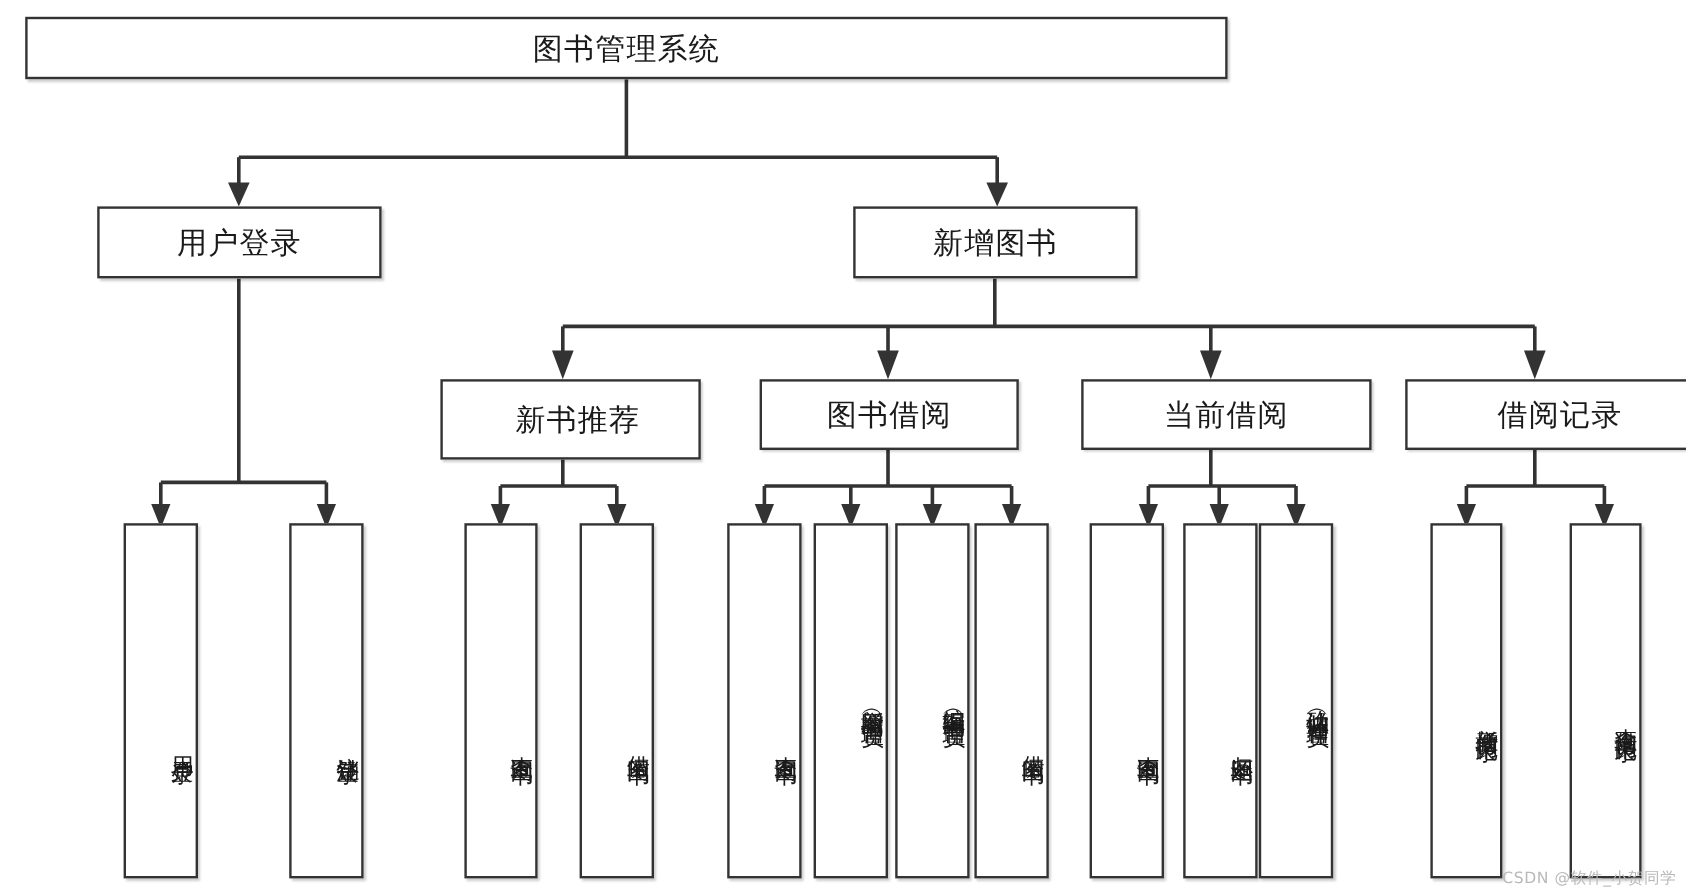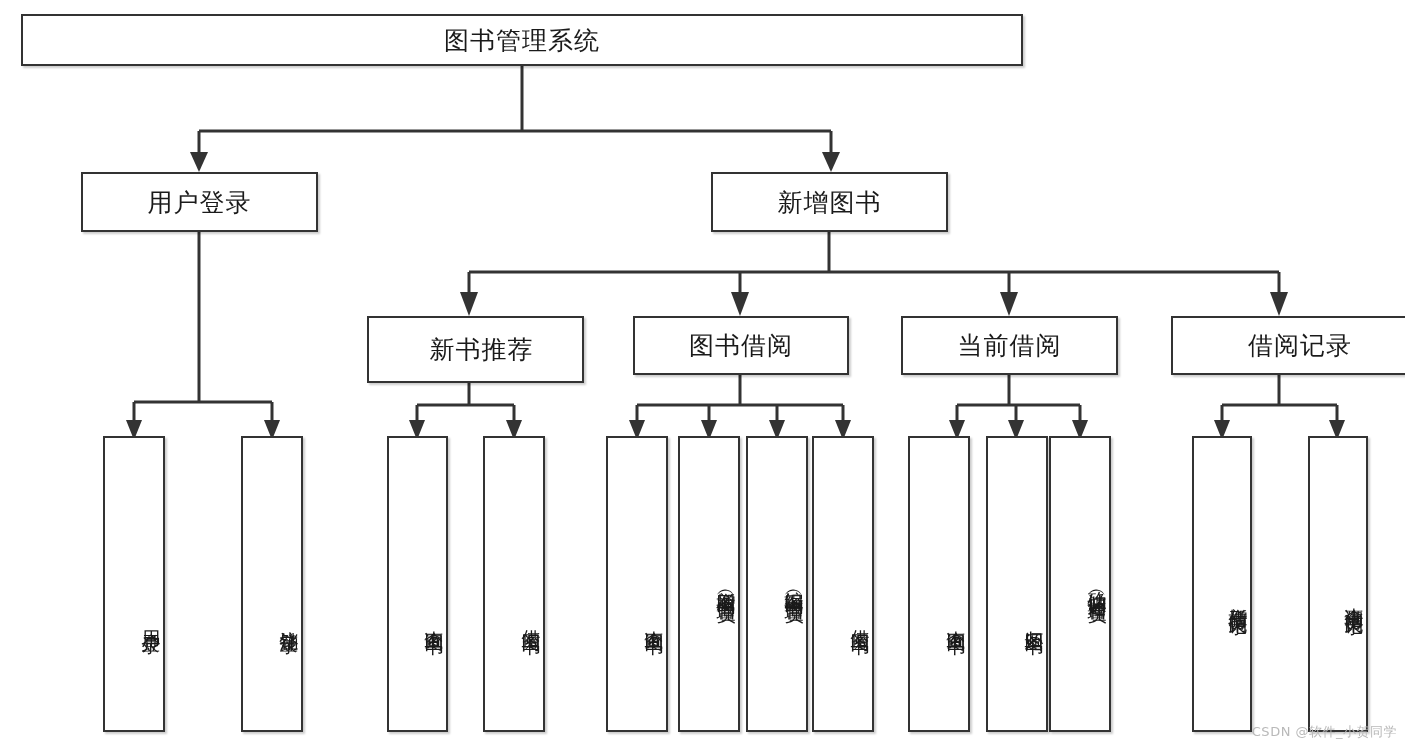--- a/index.html
+++ b/index.html
@@ -164,21 +164,21 @@
   <div class="node horiz" style="left:711px; top:172px; width:237px; height:60px;">
     <span>新增图书</span>
   </div>
 
   <div class="node horiz" style="left:367px; top:316px; width:217px; height:67px;padding-left:12px;">
     <span>新书推荐</span>
   </div>
   <div class="node horiz" style="left:633px; top:316px; width:216px; height:59px;">
     <span>图书借阅</span>
   </div>
-  <div class="node horiz" style="left:901px; top:316px; width:217px; height:59px;">
+  <div class="node horiz" style="left:901px; top:316px; width:242px; height:59px;">
     <span>当前借阅</span>
   </div>
   <div class="node horiz" style="left:1171px; top:316px; width:258px; height:59px;">
     <span>借阅记录</span>
   </div>
 
   <div class="node vert" style="left:103px; top:436px; width:62px; height:296px; padding-top:76px;">
     <span class="vtext">用户登录</span>
   </div>
   <div class="node vert" style="left:241px; top:436px; width:62px; height:296px; padding-top:76px;">

